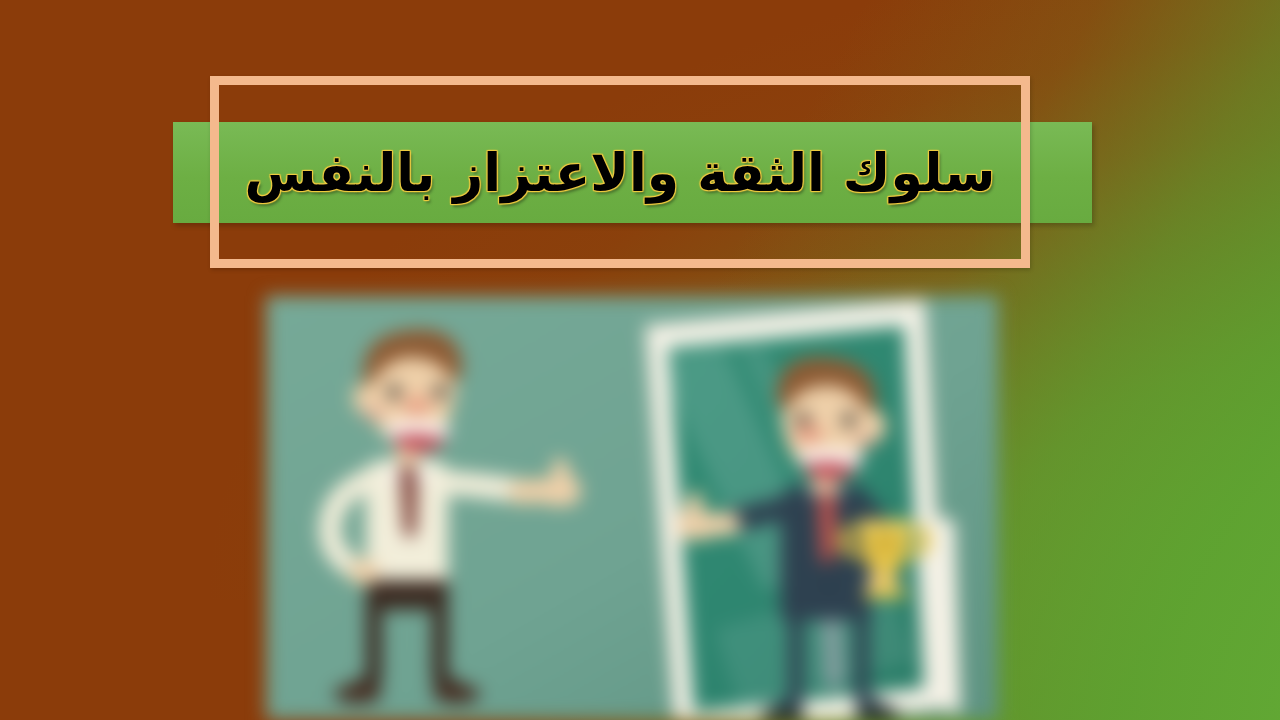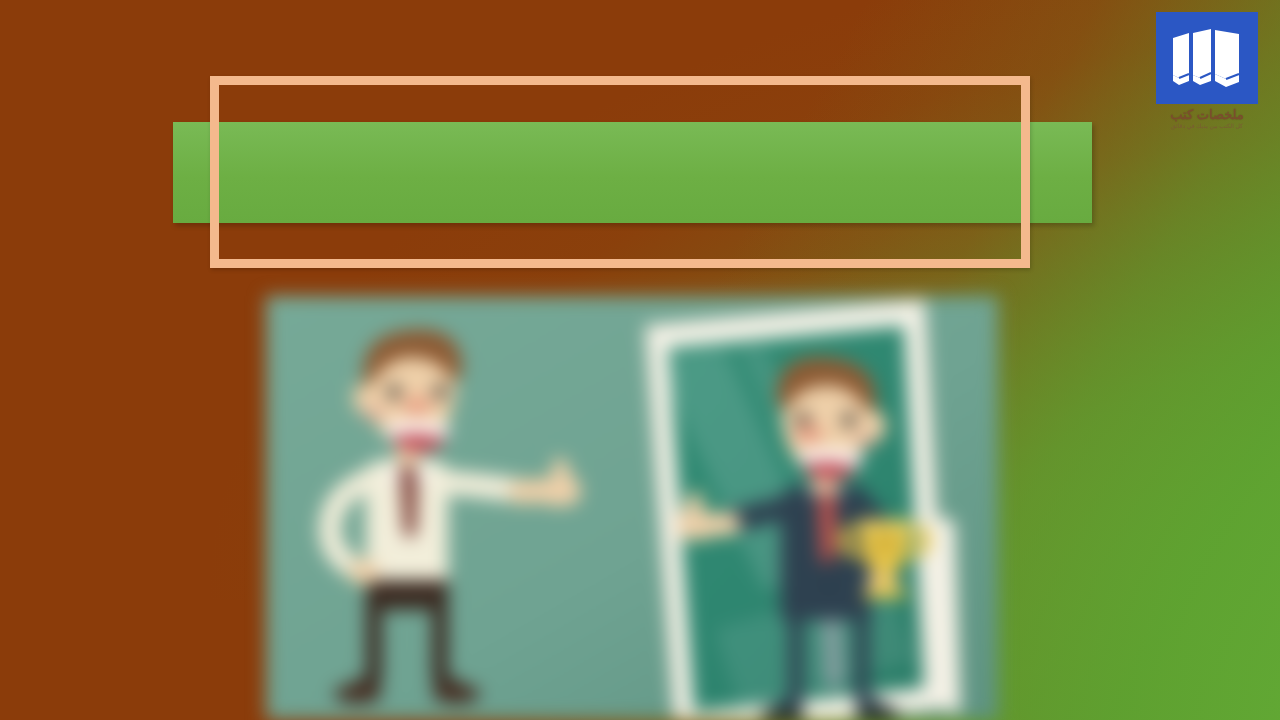--- a/index.html
+++ b/index.html
@@ -137,44 +137,24 @@
 </style>
 </head>
 <body>
 
 <div id="slide">
 
   <div id="bg-gradient-green"></div>
   <div id="bg-gradient-green2"></div>
   <div id="bottom-left-brown"></div>
 
-  <div id="logo">
-    <div id="logo-mark">
-      <svg width="76" height="66" viewBox="0 0 76 66" aria-hidden="true">
-        <g fill="#FFFFFF">
-          <path d="M4 13 L20 8 L20 49 L10 53 L4 50 Z"></path>
-          <path d="M4 50 L10 53 L20 49 L20 56 L10 60 L4 56 Z"></path>
-          <path d="M24 8 L42 4 L42 48 L31 53 L24 50 Z"></path>
-          <path d="M24 50 L31 53 L42 48 L42 56 L31 60 L24 56 Z"></path>
-          <path d="M46 5 L70 9 L70 49 L57 54 L46 49 Z"></path>
-          <path d="M46 49 L57 54 L70 49 L70 57 L57 62 L46 56 Z"></path>
-        </g>
-        <g stroke="#2B57C4" stroke-width="2.1" fill="none">
-          <path d="M10 53 L20 49"></path>
-          <path d="M31 53 L42 48"></path>
-          <path d="M57 54 L70 49"></path>
-        </g>
-      </svg>
-    </div>
-    <div id="logo-title">ملخصات كتب</div>
-    <div id="logo-tagline">كل الكتب بين يديك في دقائق</div>
-  </div>
 
   <div id="title-band"></div>
   <div id="title-frame"></div>
+  <div id="title-text">سلوك الثقة والاعتزاز بالنفس</div>
 
   <div id="illus-wrap">
     <div id="illus-blur">
       <div id="illus-clip">
         <svg width="732" height="424" viewBox="0 0 732 424" aria-hidden="true">
 
           <rect x="0" y="0" width="732" height="424" fill="#6FA392"></rect>
           <rect x="0" y="0" width="732" height="424" fill="url(#sceneShade)"></rect>
           <defs>
             <linearGradient id="sceneShade" x1="0" y1="0" x2="1" y2="1">

